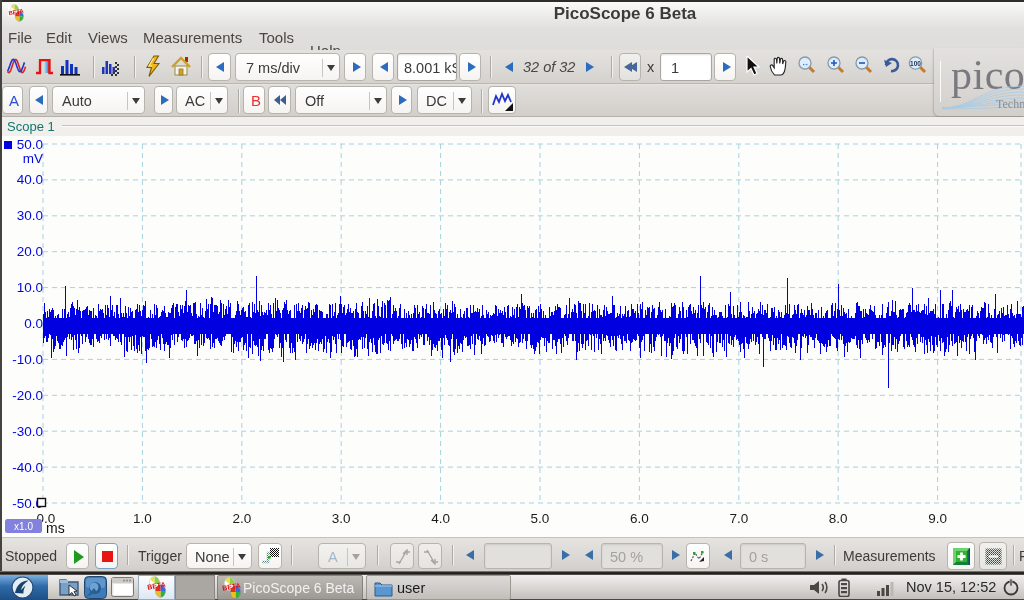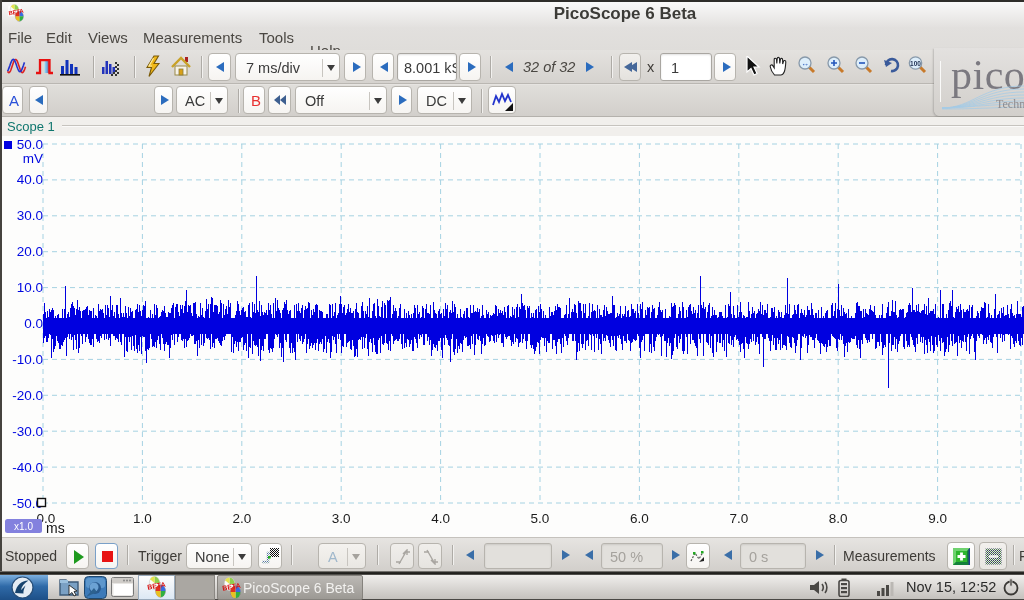--- a/index.html
+++ b/index.html
@@ -175,20 +175,25 @@
         <circle cx="7.5" cy="7" r="6.2" fill="#ddeefb" stroke="#8899aa" stroke-width="1.3"></circle>
         <text x="7.5" y="9.5" font-size="6.5" fill="#223355" text-anchor="middle" font-family="Liberation Sans" font-weight="bold">100</text>
       </svg>
   </div>
   <div id="toolbar2" class="abs">
     <div class="btn" style="left:2px;top:1px;width:21px;">
         <span class="abs" style="left:6px;top:5px;font-size:15px;color:#2a50d8;">A</span>
       </div>
     <div class="btn" style="left:29px;top:1px;width:19px;">
         <div class="tri-l" style="left:5px;top:8px;"></div>
+      </div>
+    <div class="btn" style="left:52px;top:1px;width:93px;">
+        <span class="combotext" style="left:9px;top:6px;">Auto</span>
+        <div class="combosep" style="left:74px;top:5px;height:18px;"></div>
+        <div class="caret" style="left:79px;top:11px;"></div>
       </div>
     <div class="btn" style="left:154px;top:1px;width:19px;">
         <div class="tri-r" style="left:6px;top:8px;"></div>
       </div>
     <div class="btn" style="left:176px;top:1px;width:52px;">
         <span class="combotext" style="left:8px;top:6px;">AC</span>
         <div class="combosep" style="left:33px;top:5px;height:18px;"></div>
         <div class="caret" style="left:38px;top:11px;"></div>
       </div>
     <div class="sep" style="left:238px;top:4px;height:24px;"></div>
@@ -449,20 +454,27 @@
           <path d="M3 3.2 A5.2 6.5 0 0 1 7.5 0.5 L7.5 7 Z" fill="#e6e24e"></path>
           <ellipse cx="13.5" cy="15" rx="4.9" ry="6.2" fill="#ddd" stroke="#555" stroke-width="0.4"></ellipse>
           <path d="M13.5 8.8 A4.9 6.2 0 0 1 18.4 15 L13.5 15 Z" fill="#3a6ae0"></path>
           <path d="M18.4 15 A4.9 6.2 0 0 1 13.5 21.2 L13.5 15 Z" fill="#30b040"></path>
           <path d="M8.6 15 A4.9 6.2 0 0 0 13.5 21.2 L13.5 15 Z" fill="#e8c020"></path>
           <path d="M8.6 15 A4.9 6.2 0 0 1 13.5 8.8 L13.5 15 Z" fill="#e03020"></path>
           <text x="0.5" y="13.5" font-family="Liberation Sans" font-size="7" font-weight="bold" fill="#d81414" transform="rotate(-10 2 12)">BETA</text>
         </svg>
       <span class="abs" style="left:25px;top:4px;font-size:14px;color:#f2f1ef;">PicoScope 6 Beta</span>
     </div>
+    <div class="abs" style="left:366px;top:0;width:145px;height:25px;background:linear-gradient(#dcdad7,#c2bfbb);border:1px solid #9a978f;border-radius:2px;">
+      <svg width="19" height="17" style="position:absolute;left:7px;top:4px;">
+          <path d="M1 3 L1 16 L18 16 L18 5 L8 5 L6 3 Z" fill="#5a96d0" stroke="#2d5a8e" stroke-width="1"></path>
+          <path d="M1 6 L18 6" stroke="#8ab8e0" stroke-width="1.5"></path>
+        </svg>
+      <span class="abs" style="left:30px;top:4px;font-size:14.5px;color:#1a1a1a;">user</span>
+    </div>
     <svg width="22" height="17" style="position:absolute;left:809px;top:4px;">
         <path d="M1 6 L5 6 L10 2 L10 15 L5 11 L1 11 Z" fill="#4a4845"></path>
         <path d="M13 5 C14.5 7 14.5 10 13 12 M16 3 C18.5 6 18.5 11 16 14" stroke="#4a4845" stroke-width="1.6" fill="none"></path>
       </svg>
     <svg width="12" height="19" style="position:absolute;left:838px;top:3px;">
         <rect x="3.5" y="0.5" width="5" height="2" fill="#4a4845"></rect>
         <rect x="1" y="2.5" width="10" height="16" rx="2" fill="none" stroke="#4a4845" stroke-width="1.6"></rect>
         <rect x="3" y="5" width="6" height="2.2" fill="#4a4845"></rect>
         <rect x="3" y="9" width="6" height="2.2" fill="#4a4845"></rect>
         <rect x="3" y="13" width="6" height="2.2" fill="#4a4845"></rect>

